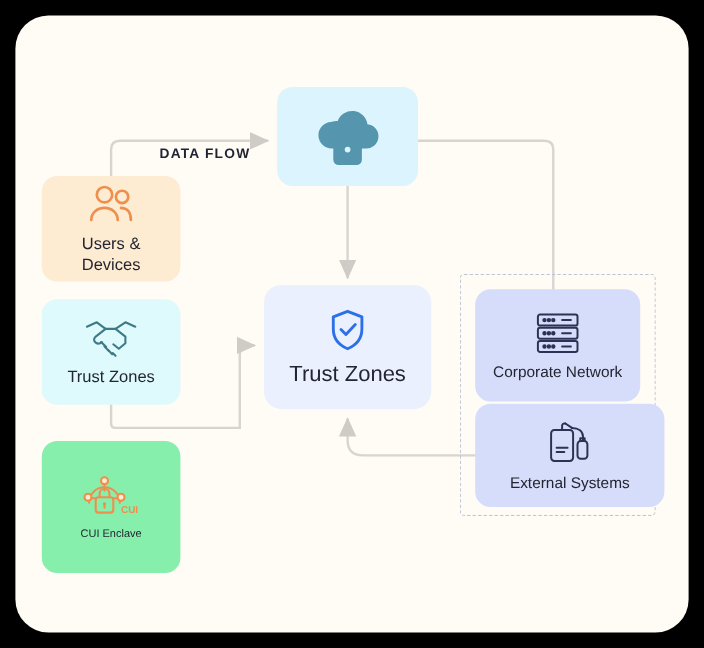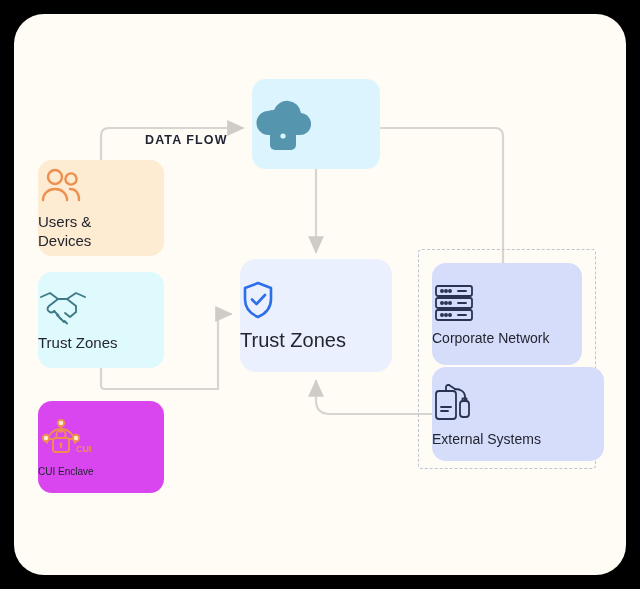--- a/index.html
+++ b/index.html
@@ -35,21 +35,21 @@
     width: 640px;
     height: 589px;
     pointer-events: none;
   }
   .node {
     position: absolute;
     box-sizing: border-box;
     border-radius: 14px;
     display: flex;
     flex-direction: column;
-    align-items: flex-start;
+    align-items: center;
     justify-content: center;
   }
   .node .ico {
     display: block;
     line-height: 0;
   }
   .node .lbl {
     text-align: center;
     color: #232530;
     font-weight: 400;
@@ -67,22 +67,22 @@
   }
   #node-users .lbl { font-size: 15px; line-height: 19px; margin-top: 9px; }
 
   #node-trustzones-left {
     left: 38px; top: 272px; width: 126px; height: 96px;
     background: #DEFAFD;
   }
   #node-trustzones-left .lbl { font-size: 15px; margin-top: 8px; }
 
   #node-cui {
-    left: 38px; top: 401px; width: 126px; height: 92px;
-    background: #d946ef;
+    left: 38px; top: 401px; width: 126px; height: 120px;
+    background: #86efac;
   }
   #node-cui .lbl { font-size: 10px; margin-top: 7px; }
 
   #node-center {
     left: 240px; top: 259px; width: 152px; height: 113px;
     background: #EAF0FD;
     border-radius: 16px;
   }
   #node-center .lbl { font-size: 20px; margin-top: 9px; }
 

